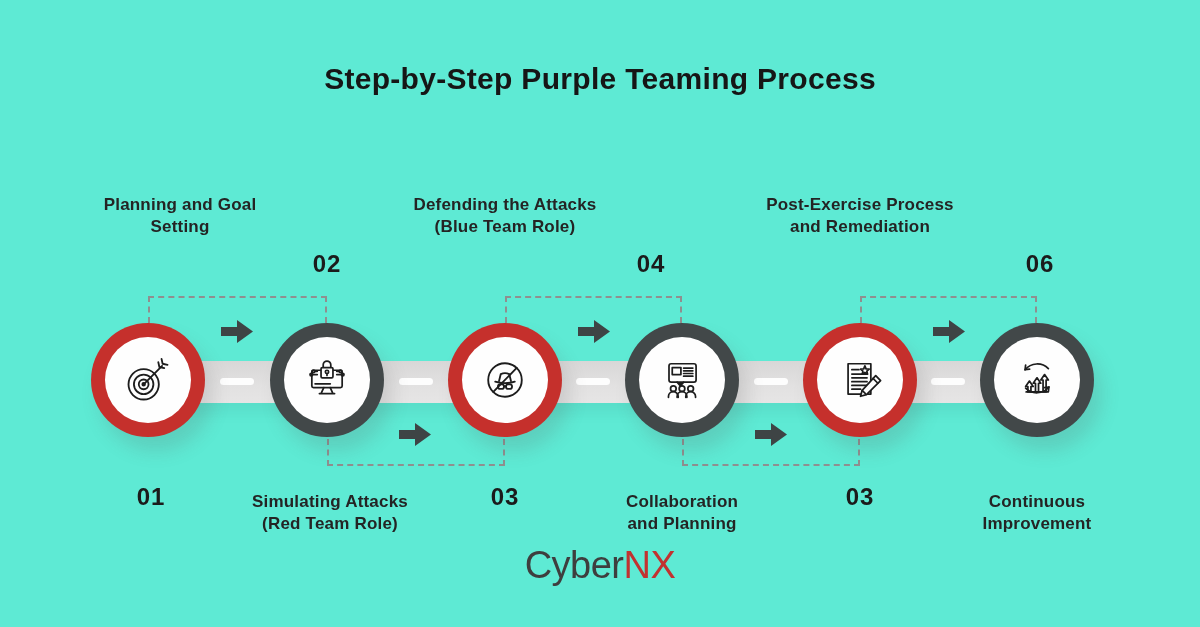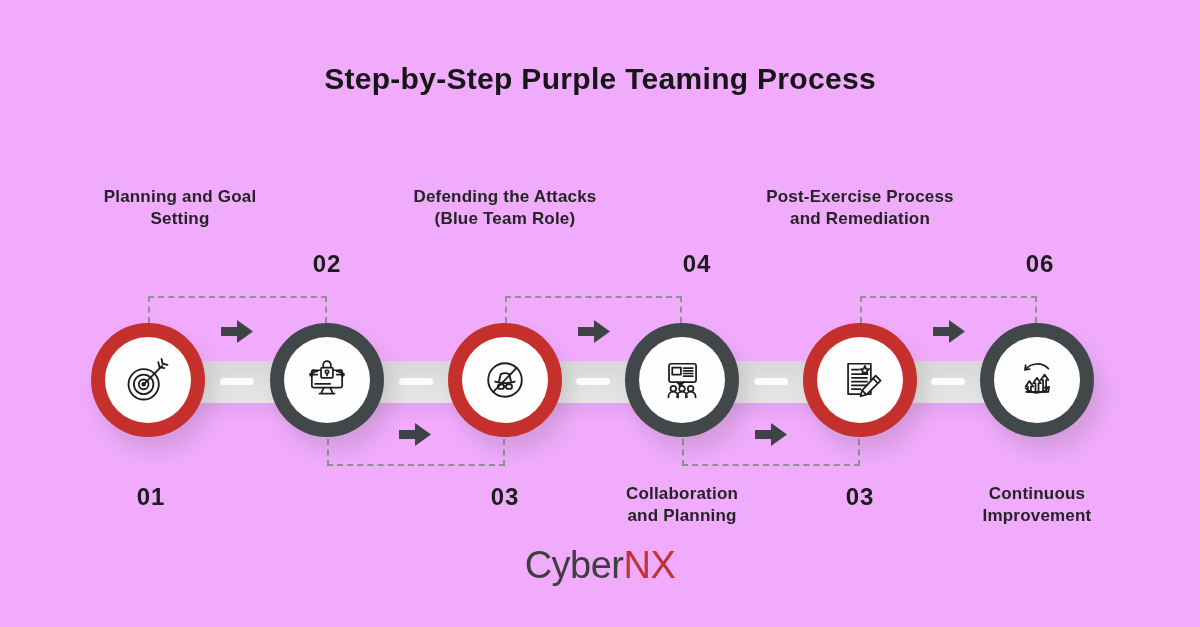--- a/index.html
+++ b/index.html
@@ -1,20 +1,20 @@
 <!DOCTYPE html>
 <html><head>
 <meta charset="utf-8">
 <style>
   * { margin:0; padding:0; box-sizing:border-box; }
   html,body { width:1200px; height:627px; }
   body { font-family:"Liberation Sans", sans-serif; }
   .canvas {
     position:relative; width:1200px; height:627px;
-    background:#f0abfc; overflow:hidden;
+    background:#5eead4; overflow:hidden;
   }
   .page-title {
     position:absolute; top:62px; left:0; width:1200px;
     text-align:center; font-size:30px; font-weight:800;
     color:#161616; letter-spacing:0.3px;
   }
   
   .band {
     position:absolute; left:148px; top:361px; width:889px; height:42px;
     background:linear-gradient(180deg,#D8D7D7 0%,#E2E1E1 60%,#E6E5E5 100%);
@@ -55,21 +55,21 @@
   .step-number {
     position:absolute; width:90px; text-align:center;
     font-size:24px; font-weight:600; color:#1B1B1B; letter-spacing:1px;
   }
   .step-number.above { top:250px; }
   .step-number.below { top:483px; }
   
   .step-label {
     position:absolute; width:300px; text-align:center;
     font-size:17px; font-weight:600; color:#242424;
-    line-height:1.32; white-space:pre-line; letter-spacing:0.2px;
+    line-height:1.32; white-space:pre-line; letter-spacing:0.2px;margin-top:8px;
   }
   .step-label.above { top:186px; }
   .step-label.below { top:483px; }
   
   .flow-arrow { position:absolute; width:33px; height:25px; }
   .flow-arrow svg { display:block; }
   .flow-arrow.row-top { top:319px; }
   .flow-arrow.row-bottom { top:422px; }
   
   .brand {
@@ -159,41 +159,43 @@
           <circle cx="36.5" cy="16" r="1.2"></circle>
             <circle cx="38.5" cy="19" r="1.2"></circle>
           <path d="M20.5,12.5 v-2.5 a3.5,3.5 0 0 1 7,0 v2.5"></path>
           <rect x="18.5" y="12.5" width="11" height="9.5" rx="1.2" fill="#FEFEFE"></rect>
           <circle cx="24" cy="16.5" r="1.5"></circle>
           <path d="M24,18 v1.8"></path>
         </svg>
       </span>
     </div>
   </div>
+  <div class="step-label below" style="left:180px">Simulating Attacks
+(Red Team Role)</div>
 
   <div class="step-label above" style="left:355px">Defending the Attacks
 (Blue Team Role)</div>
   <div class="circle red" style="left:448px">
     <div class="inner">
       <span class="icon">
         <svg width="52" height="52" viewBox="0 0 48 48" fill="none" stroke="#1D1D1D" stroke-width="1.7" stroke-linecap="round" stroke-linejoin="round">
           <circle cx="24" cy="24" r="15.5"></circle>
           <path d="M34.8,12.8 L13.2,35"></path>
           <path d="M15,25.5 q9,2.8 18,0"></path>
           <path d="M18.5,25 l1.6,-6.5 q3.9,-1.8 7.8,0 L29.5,25"></path>
           <rect x="17.5" y="28" width="5.6" height="4.2" rx="2"></rect>
           <rect x="24.9" y="28" width="5.6" height="4.2" rx="2"></rect>
           <path d="M23.1,29.8 h1.8"></path>
         </svg>
       </span>
     </div>
   </div>
   <div class="step-number below" style="left:460px">03</div>
 
-  <div class="step-number above" style="left:652px">04</div>
+  <div class="step-number above" style="left:606px">04</div>
   <div class="circle dark" style="left:625px">
     <div class="inner">
       <span class="icon">
         <svg width="52" height="52" viewBox="0 0 48 48" fill="none" stroke="#1D1D1D" stroke-width="1.6" stroke-linecap="round" stroke-linejoin="round">
           <rect x="12" y="9" width="25" height="17" rx="2"></rect>
           <rect x="15" y="12.5" width="8" height="6.5"></rect>
           <path d="M25.5,13 h8.5 M25.5,15.5 h8.5 M25.5,18 h8.5 M25.5,20.5 h8.5"></path>
           <path d="M19.5,26 l3,3.5 3,-3.5" fill="#1D1D1D"></path>
           <circle cx="16" cy="32" r="2.6"></circle>
           <circle cx="24" cy="32" r="2.6"></circle>

